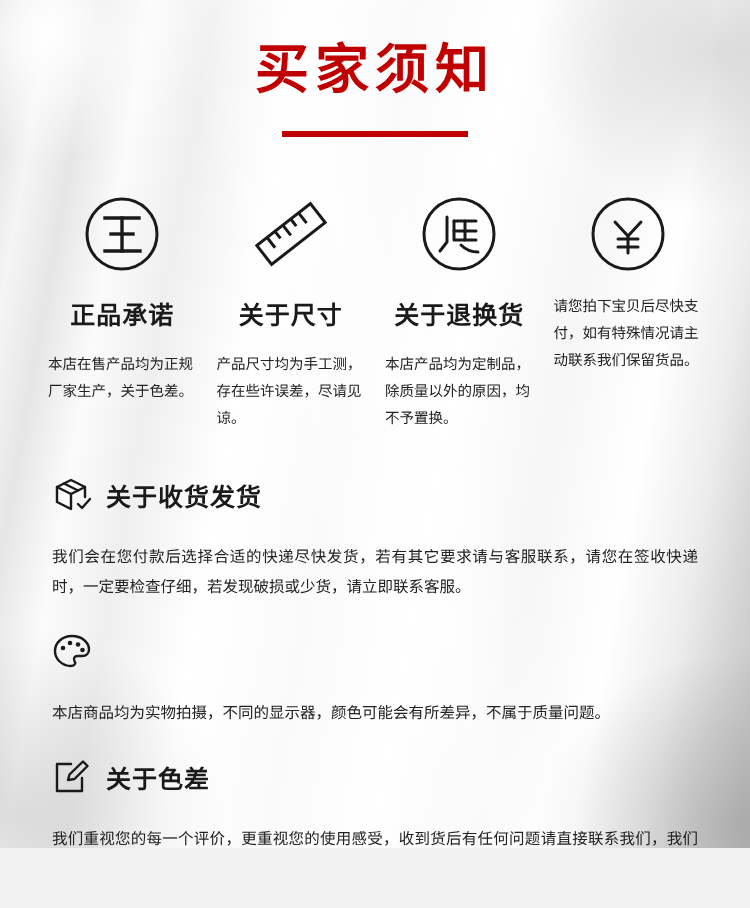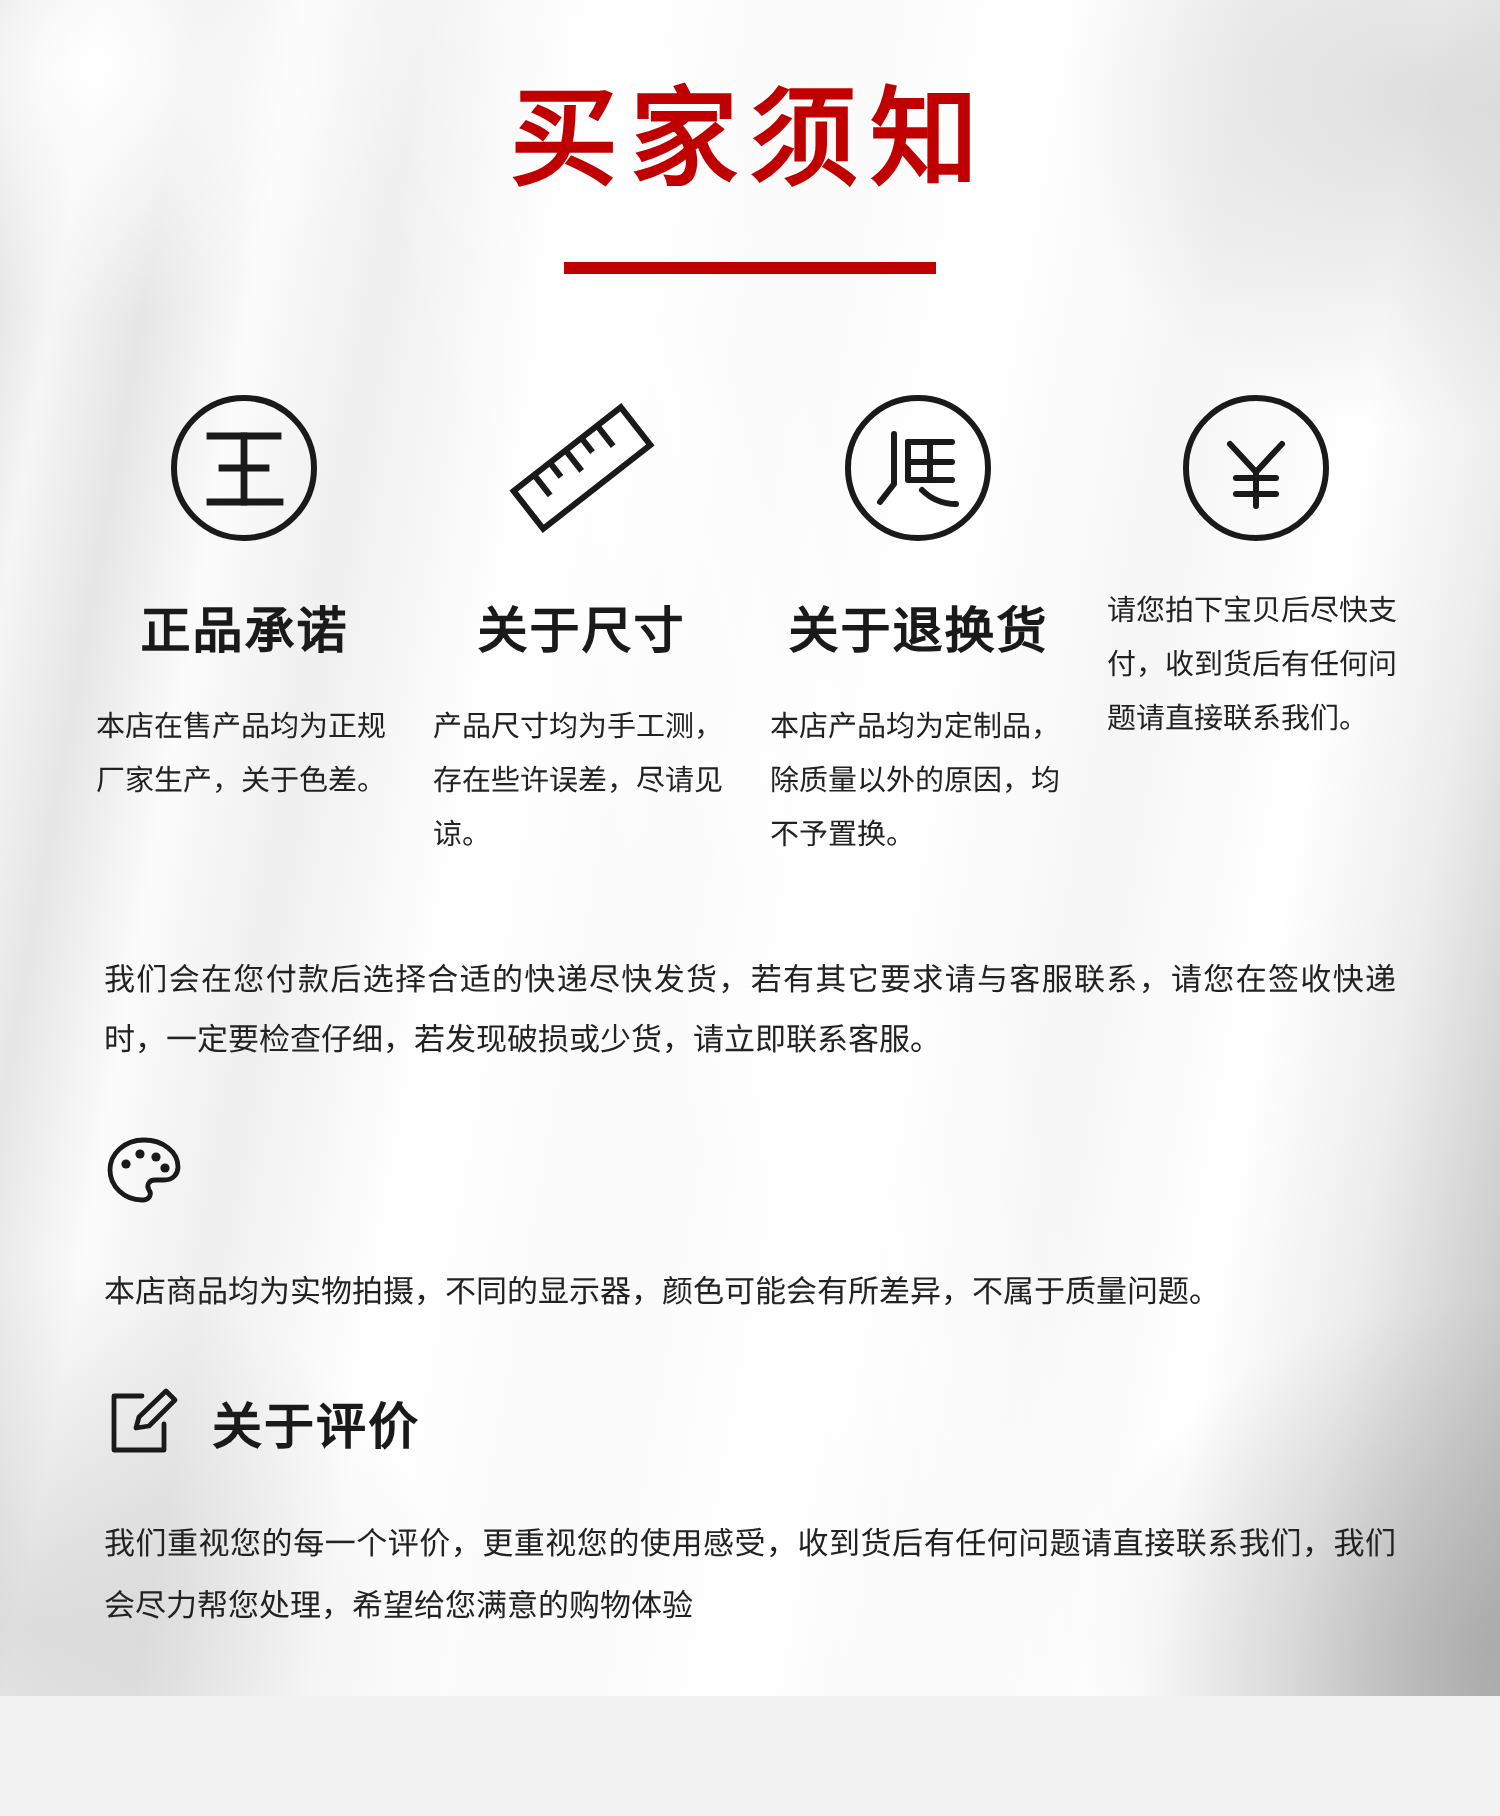--- a/index.html
+++ b/index.html
@@ -209,28 +209,42 @@
           <svg class="icon-svg" width="78" height="78" viewBox="0 0 78 78" aria-hidden="true">
             <circle cx="39" cy="39" r="35" fill="none" stroke="#1a1a1a" stroke-width="3"></circle>
             <g stroke="#1a1a1a" stroke-width="3" stroke-linecap="round" fill="none">
               <path d="M26 27 L39 41 L52 27"></path>
               <line x1="29" y1="44" x2="49" y2="44"></line>
               <line x1="29" y1="52" x2="49" y2="52"></line>
               <line x1="39" y1="41" x2="39" y2="58"></line>
             </g>
           </svg>
         </div>
-        <div class="col-body">请您拍下宝贝后尽快支付，收到货后有任何问题请直接联系我们。</div>
+        <div class="col-body">请您拍下宝贝后尽快支付，如有特殊情况请主动联系我们保留货品。</div>
       </div>
 
     </div>
 
     <div class="sections">
 
       <div class="section">
+        <div class="sec-head">
+          <span>
+            <svg class="icon-svg" width="40" height="38" viewBox="0 0 40 38" aria-hidden="true">
+              <g fill="none" stroke="#1a1a1a" stroke-width="2.4" stroke-linejoin="round" stroke-linecap="round">
+                <path d="M5 11 L19 4 L33 11 L19 18 Z"></path>
+                <path d="M5 11 L5 26 L19 33 L19 18"></path>
+                <path d="M33 11 L33 21"></path>
+                <path d="M12 7.5 L26 14.5"></path>
+                <path d="M26 28 L30 32 L38 23"></path>
+              </g>
+            </svg>
+          </span>
+          <span class="sec-head-title">关于收货发货</span>
+        </div>
         <div class="sec-body">我们会在您付款后选择合适的快递尽快发货，若有其它要求请与客服联系，请您在签收快递时，一定要检查仔细，若发现破损或少货，请立即联系客服。</div>
       </div>
 
       <div class="section">
         <div class="sec-head">
           <span>
             <svg class="icon-svg" width="40" height="38" viewBox="0 0 40 38" aria-hidden="true">
               <g fill="none" stroke="#1a1a1a" stroke-width="2.4" stroke-linejoin="round" stroke-linecap="round">
                 <path d="M20 4 C10 4 3 11 3 19 C3 27 10 34 19 34 C23 34 24 31 22.5 29 C21 26.5 22.5 24 25.5 24 L30 24 C34.5 24 37 21 37 17.5 C37 10 29.5 4 20 4 Z"></path>
               </g>
@@ -249,21 +263,21 @@
       <div class="section">
         <div class="sec-head">
           <span>
             <svg class="icon-svg" width="40" height="38" viewBox="0 0 40 38" aria-hidden="true">
               <g fill="none" stroke="#1a1a1a" stroke-width="2.4" stroke-linejoin="round" stroke-linecap="round">
                 <path d="M30 20 L30 33 L5 33 L5 6 L19 6"></path>
                 <path d="M16 22 L17.5 16.5 L31 3.5 L35.5 8 L22.5 21 Z"></path>
               </g>
             </svg>
           </span>
-          <span class="sec-head-title">关于评价</span>
+          <span class="sec-head-title">关于色差</span>
         </div>
         <div class="sec-body">我们重视您的每一个评价，更重视您的使用感受，收到货后有任何问题请直接联系我们，我们会尽力帮您处理，希望给您满意的购物体验</div>
       </div>
 
     </div>
 
   </div>
 </div>
 
 </body></html>

